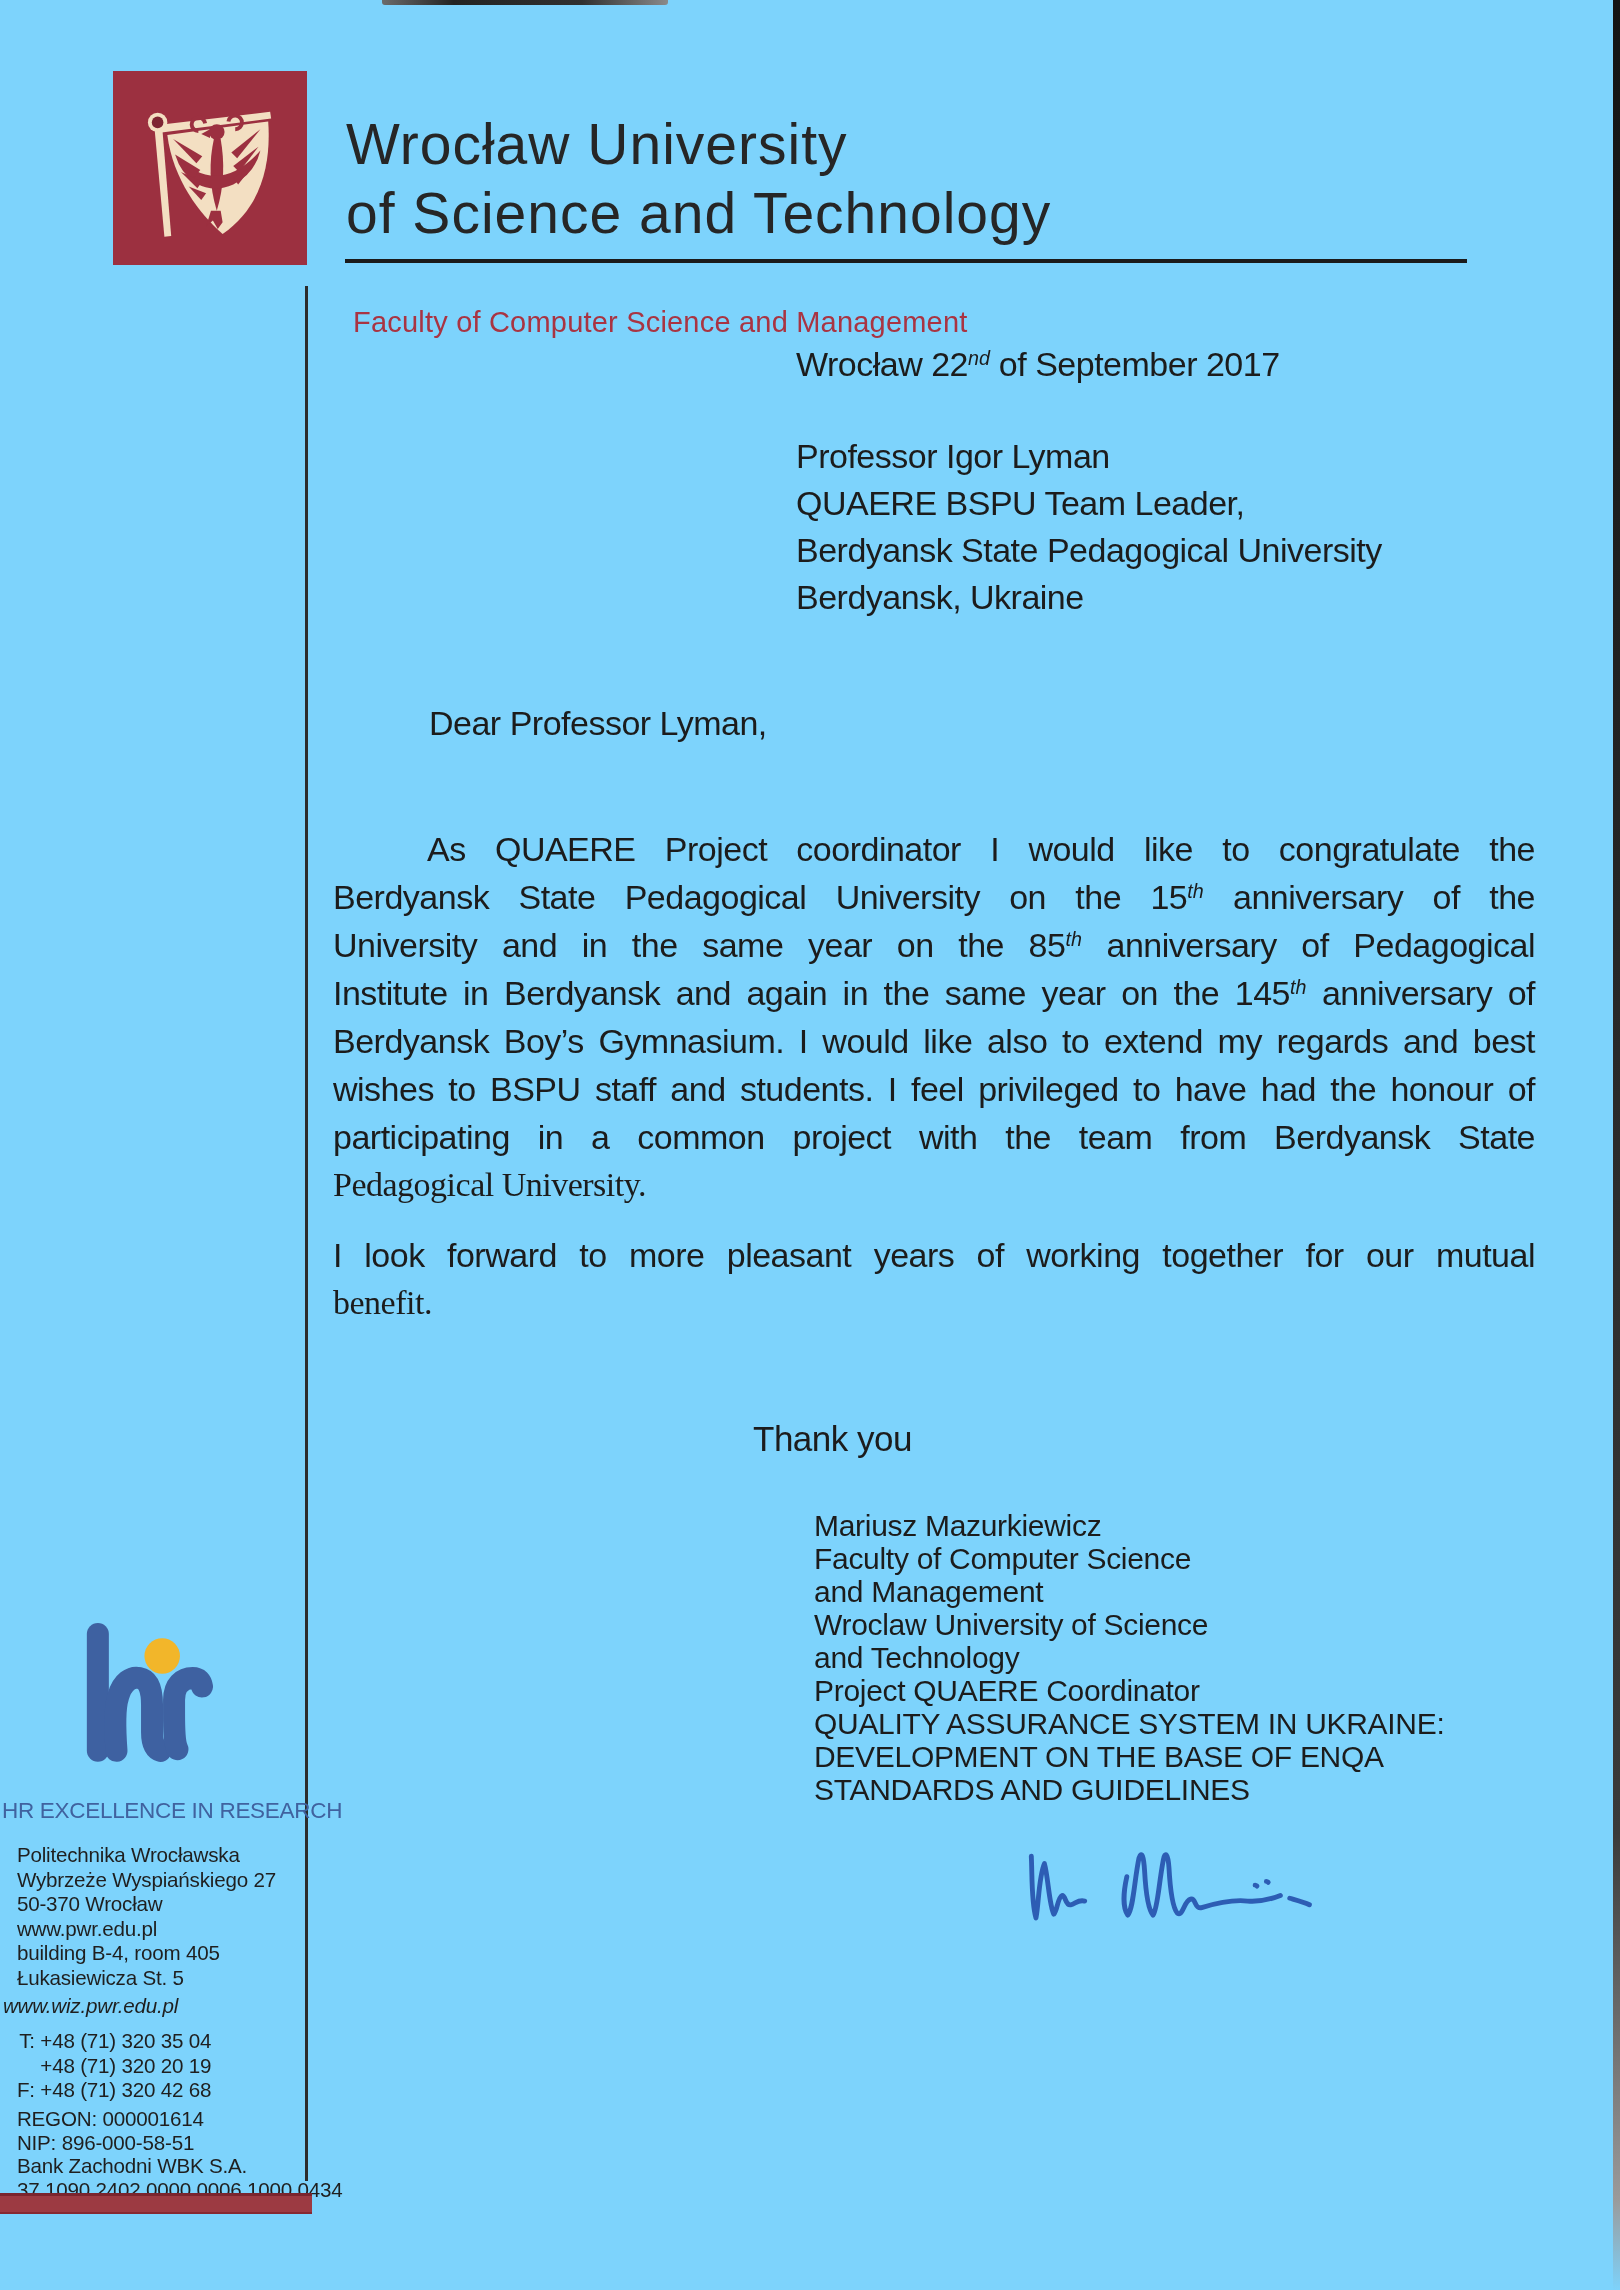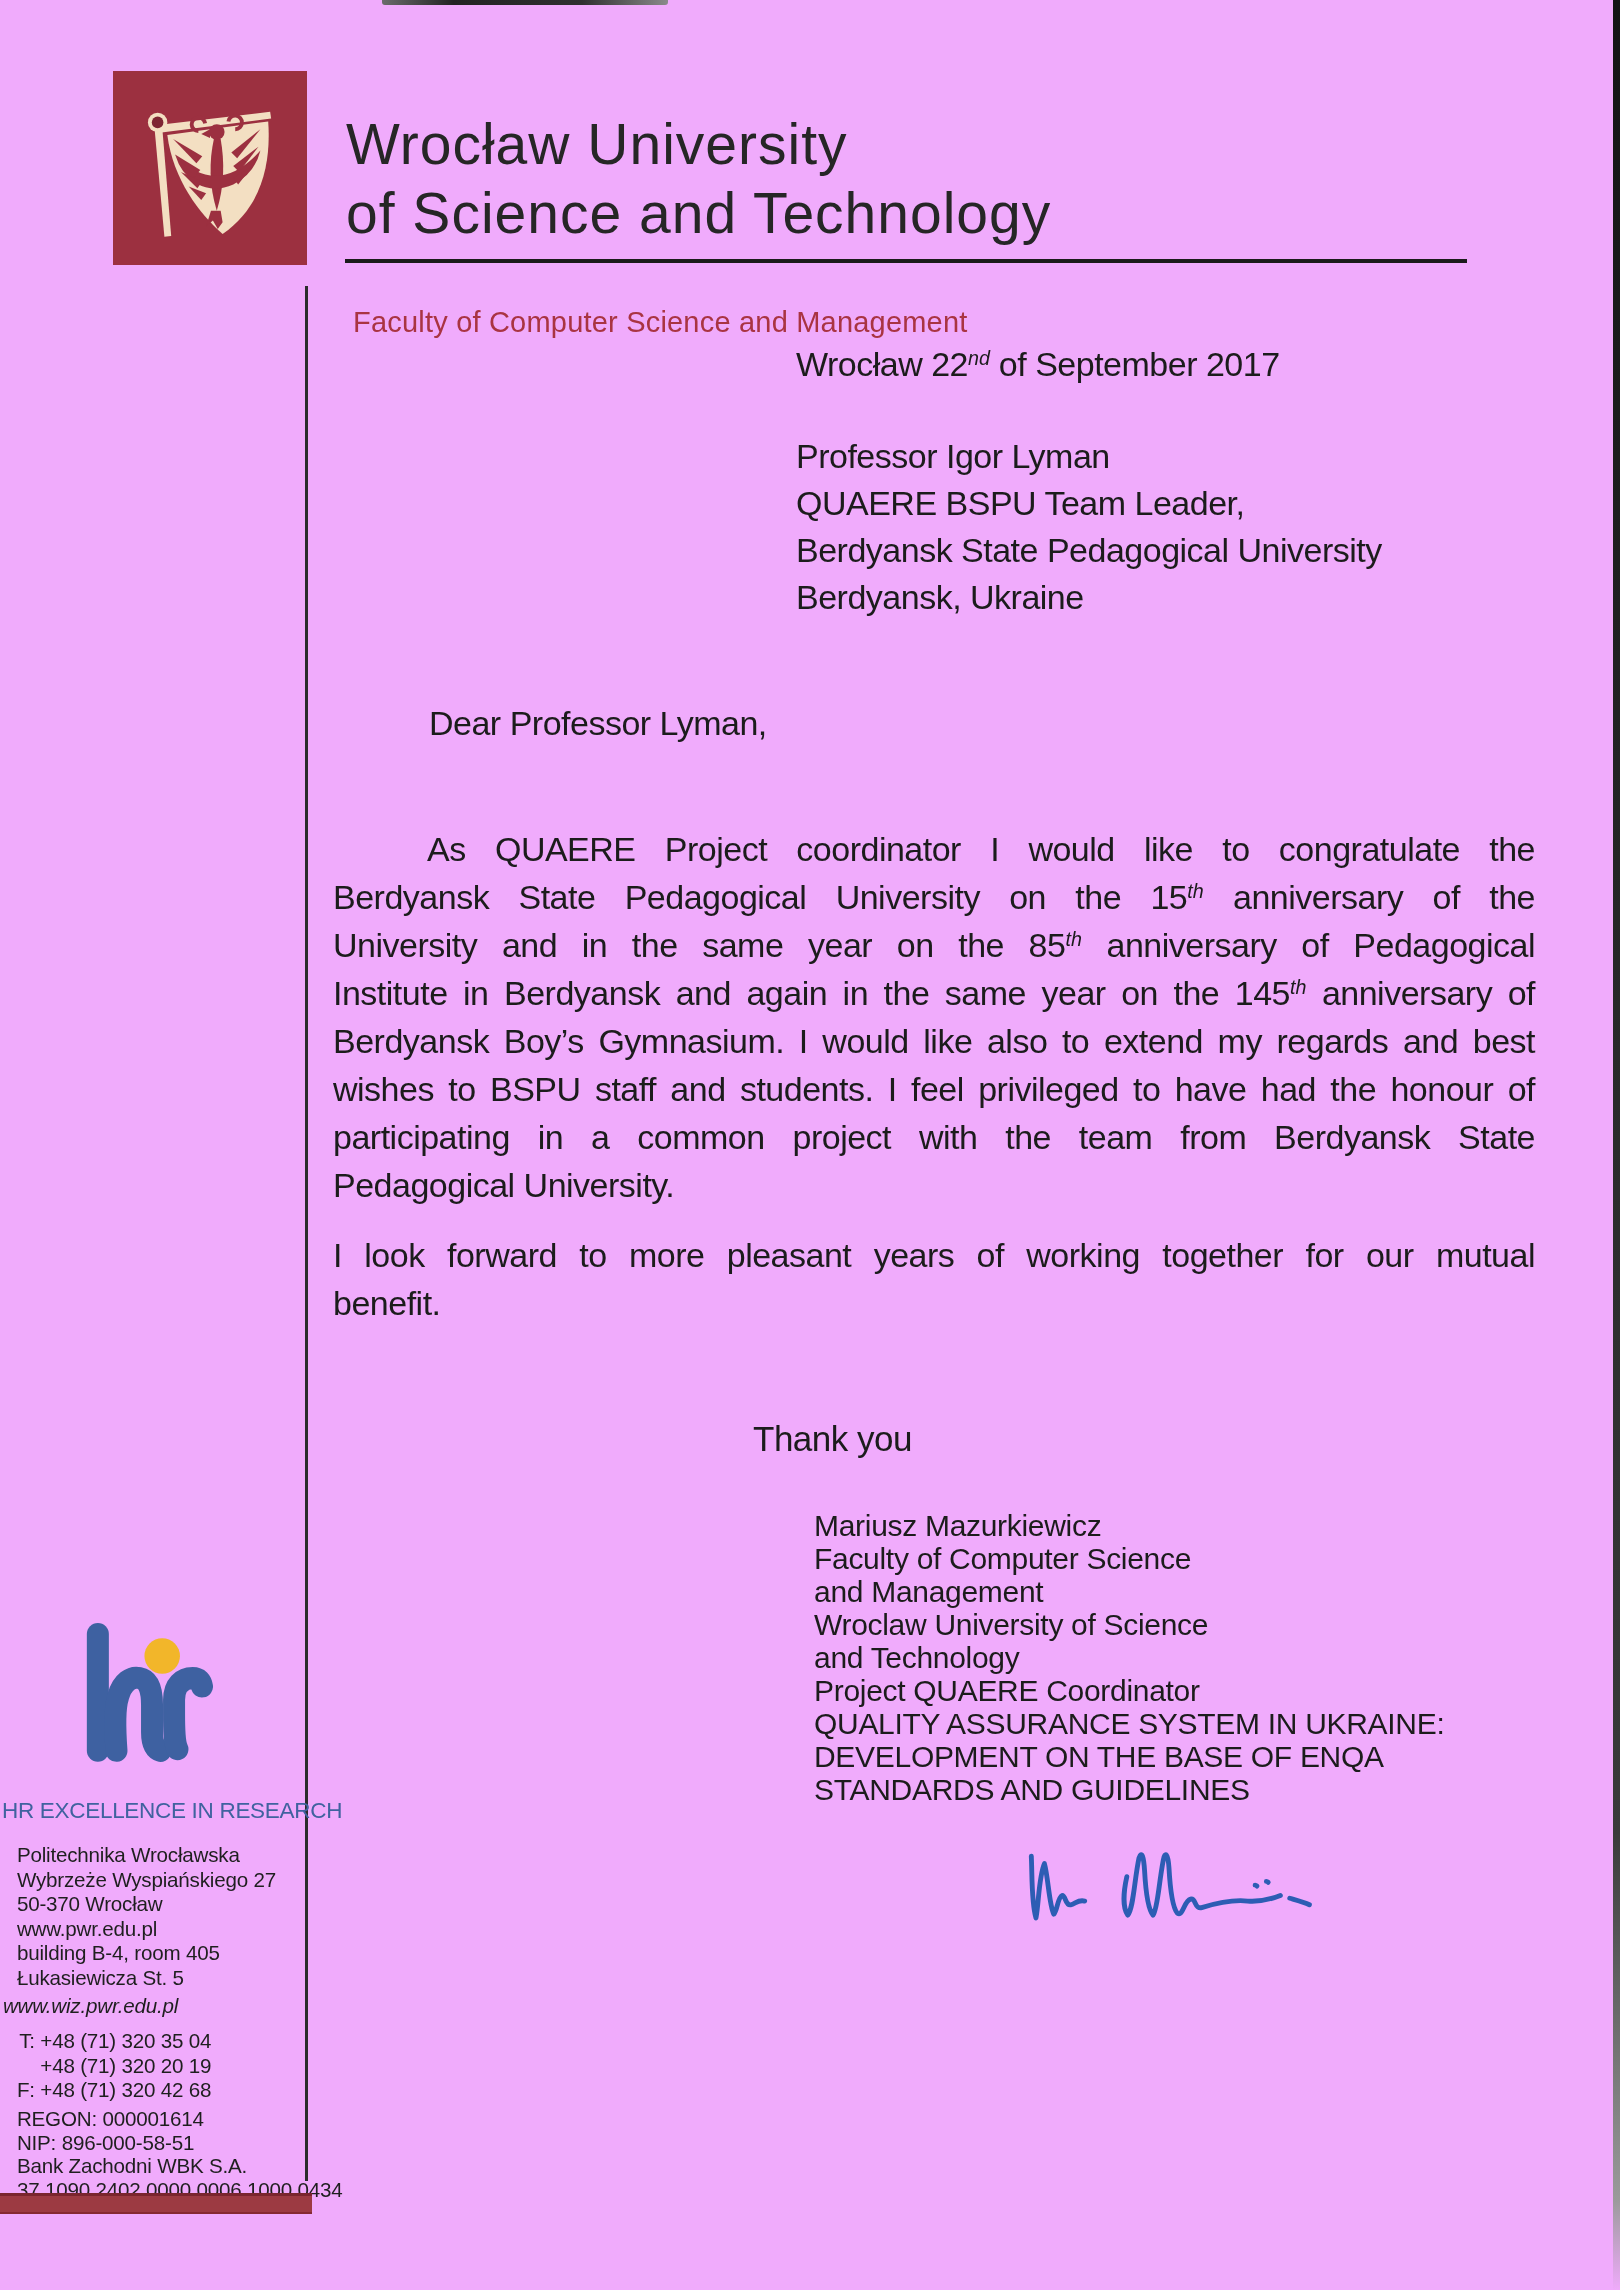--- a/index.html
+++ b/index.html
@@ -4,21 +4,21 @@
 <style>
   html,body{margin:0;padding:0;}
   body{
     width:1620px;height:2291px;position:relative;
     background:#ffffff;
     font-family:"Liberation Sans","DejaVu Sans",sans-serif;
     color:#1c1c1c;
   }
   .page{
     position:absolute;inset:0;overflow:hidden;
-    background:#f0abfc;
+    background:#7dd3fc;
   }
   .abs{position:absolute;}
 
   
   .top-artifact{
     left:382px;top:0;width:286px;height:4.9px;
     background:linear-gradient(90deg,#6b6b6b,#232323 25%,#303030 70%,#8a8a8a);
     border-radius:0 0 2.9px 2.9px;
   }
   .right-edge{
@@ -36,21 +36,21 @@
   .vline{left:305px;top:286px;width:2.9px;height:1895px;background:#2c2c2c;}
   .faculty{left:353px;top:268px;font-size:29px;color:#a93442;letter-spacing:0.2px;margin-top:38px;}
 
   
   .letter{font-size:34px;letter-spacing:-0.5px;color:#1c1c1c;}
   .date-line{left:796px;top:345px;}
   .recipient{left:796px;top:433px;line-height:47px;}
   .salutation{left:429px;top:704px;}
   .para{left:333px;width:1202px;line-height:48px;}
   .para .line{text-align:justify;text-align-last:justify;}
-  .para .line:last-child{text-align-last:left;}
+  .para .line:last-child{text-align-last:left;font-family:Liberation Serif, serif;}
   .para1{top:825px;}
   .para1 .line:first-child{text-indent:94px;}
   .para2{top:1231px;}
   sup{font-size:58%;vertical-align:baseline;position:relative;top:-0.55em;line-height:0;letter-spacing:0;font-style:italic;}
   .thanks{left:753px;top:1419px;font-size:35px;}
   .sigblock{left:814px;top:1509px;font-size:30px;line-height:33px;letter-spacing:-0.3px;}
   .signature{left:1014px;top:1843px;width:323px;height:103px;}
 
   
   .hr-logo{left:86px;top:1619px;width:127px;height:157px;}

